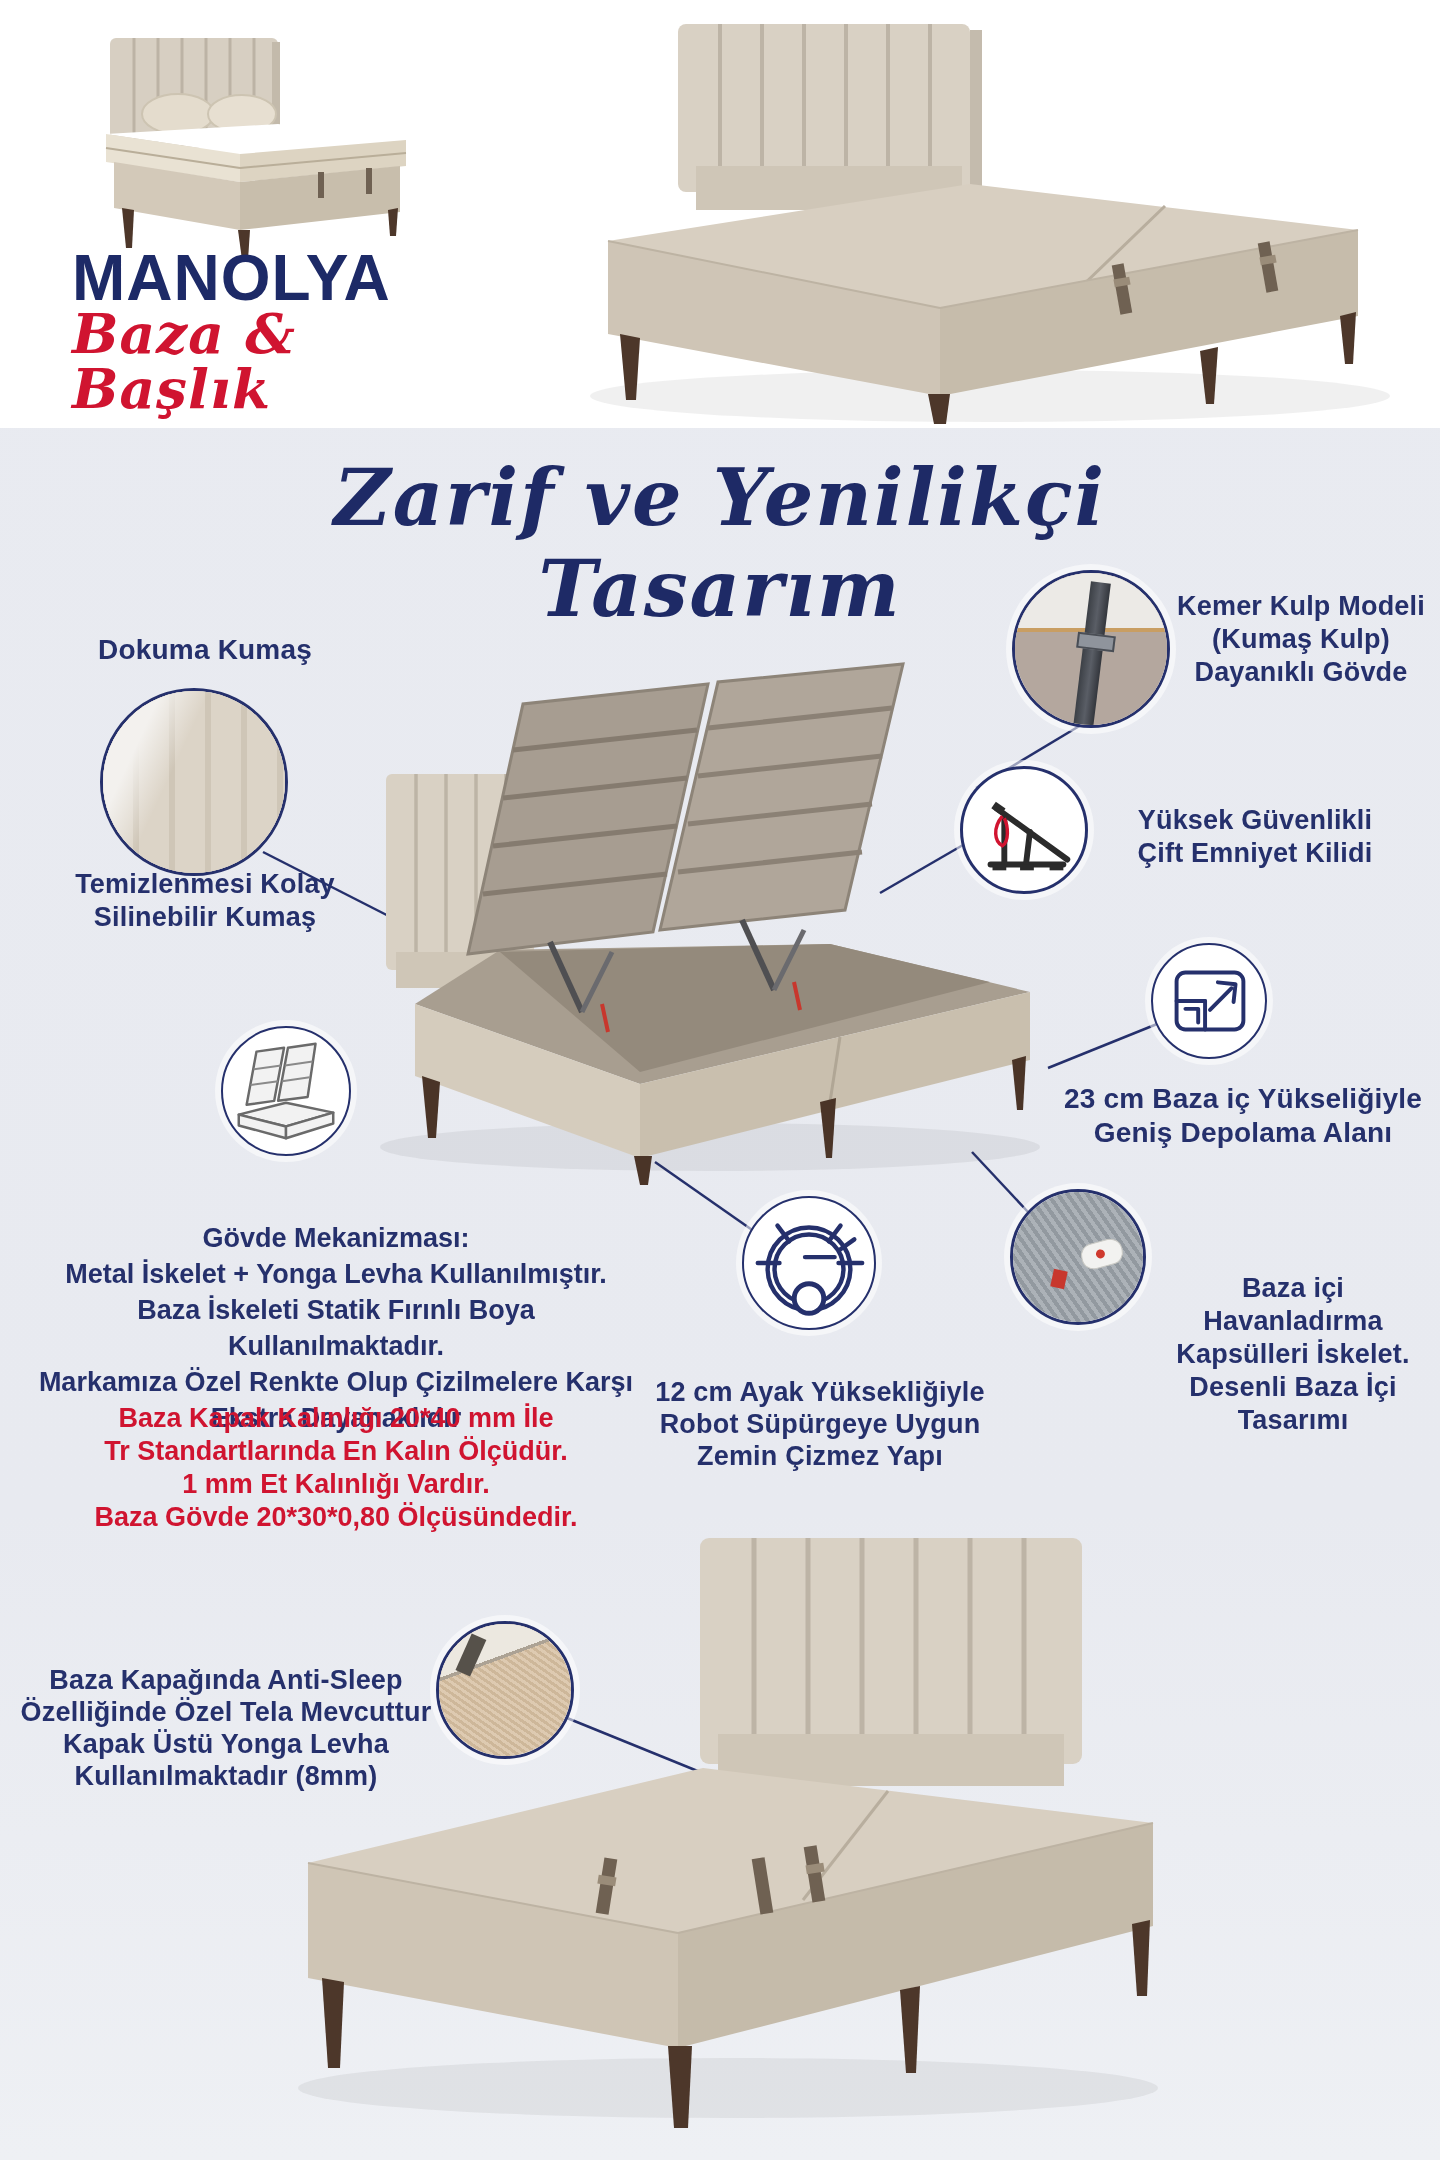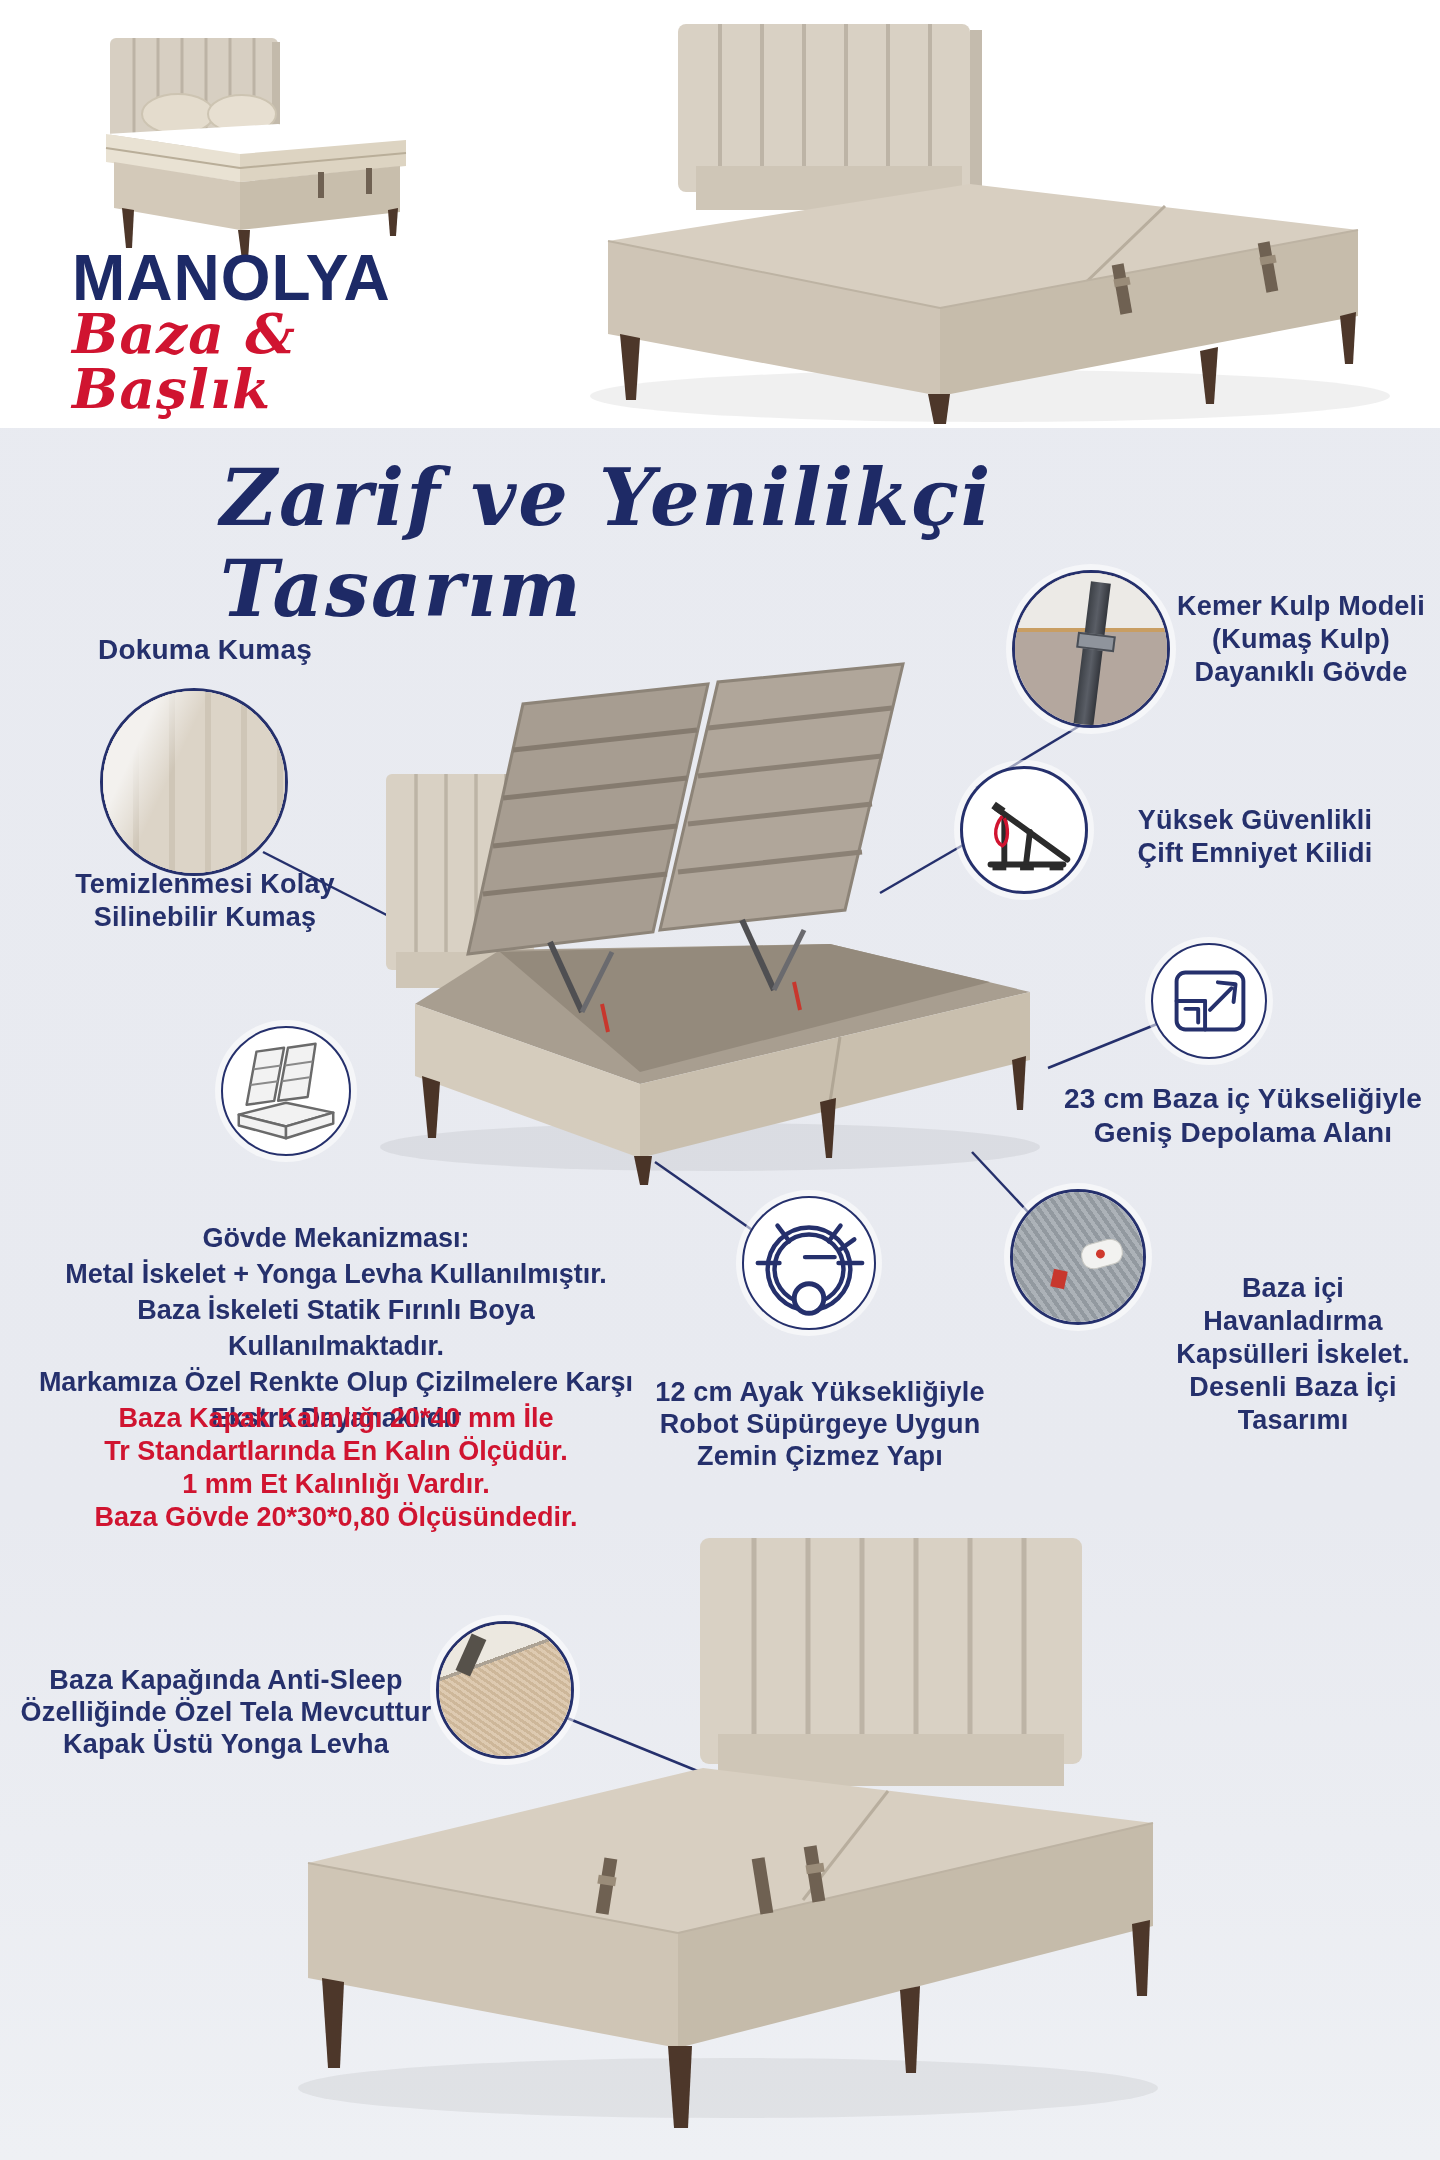--- a/index.html
+++ b/index.html
@@ -15,21 +15,21 @@
   .logo-name{
     font-weight:800;color:#1d2a67;font-size:64px;letter-spacing:1px;
     font-family:"Liberation Sans",sans-serif;line-height:1;
   }
   .logo-tag{
     font-family:"DejaVu Serif",serif;font-style:italic;font-weight:bold;
     color:#d01430;font-size:55px;line-height:1;margin-top:-4px;letter-spacing:1px;
   }
   .hero-title{
     font-family:"DejaVu Serif",serif;font-style:italic;font-weight:bold;
-    color:#1e2a66;font-size:78px;letter-spacing:2px;
+    color:#1e2a66;font-size:78px;text-align:center;letter-spacing:2px;
   }
   .circle{
     border-radius:50%;border:3px solid #25306c;overflow:hidden;background:#fff;
     box-shadow:0 0 0 6px rgba(255,255,255,.55);
   }
   .circle.plain{box-shadow:none;}
   .govde-navy span{display:block;color:#25306c;font-weight:bold;font-size:27px;line-height:36px;}
   .govde-red span{display:block;color:#d01430;font-weight:bold;font-size:27px;line-height:33px;}
   svg{display:block;}
   
@@ -370,20 +370,21 @@
     <span>Havanladırma</span>
     <span>Kapsülleri İskelet.</span>
     <span>Desenli Baza İçi</span>
     <span>Tasarımı</span>
   </div>
 
   <div class="abs label" style="left:16px;top:1664px;width:420px;font-size:27px;line-height:32px;">
     <span>Baza Kapağında Anti-Sleep</span>
     <span>Özelliğinde Özel Tela Mevcuttur</span>
     <span>Kapak Üstü Yonga Levha</span>
+    <span>Kullanılmaktadır (8mm)</span>
   </div>
   <div class="abs circle" style="left:436px;top:1621px;width:132px;height:132px;">
     <div class="fab-anti">
       <span class="strap"></span>
     </div>
   </div>
 
   <svg class="abs" style="left:248px;top:1528px;" width="960" height="610" viewBox="0 0 960 610">
     <ellipse cx="480" cy="560" rx="430" ry="30" fill="rgba(60,60,70,0.08)"></ellipse>
     <g>

